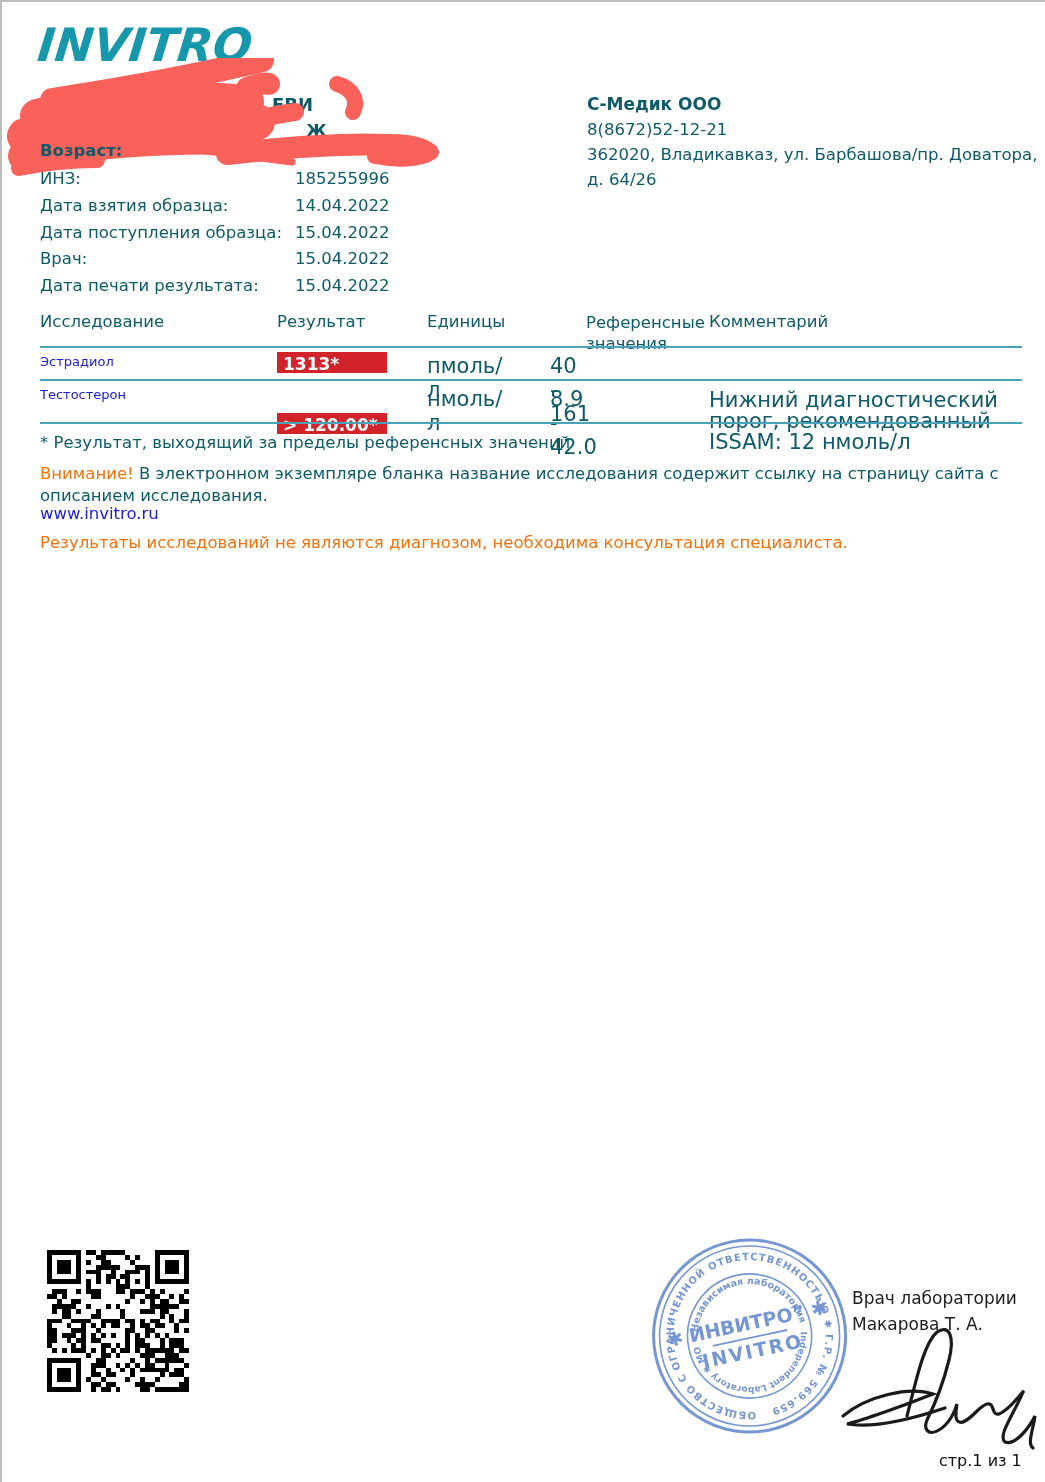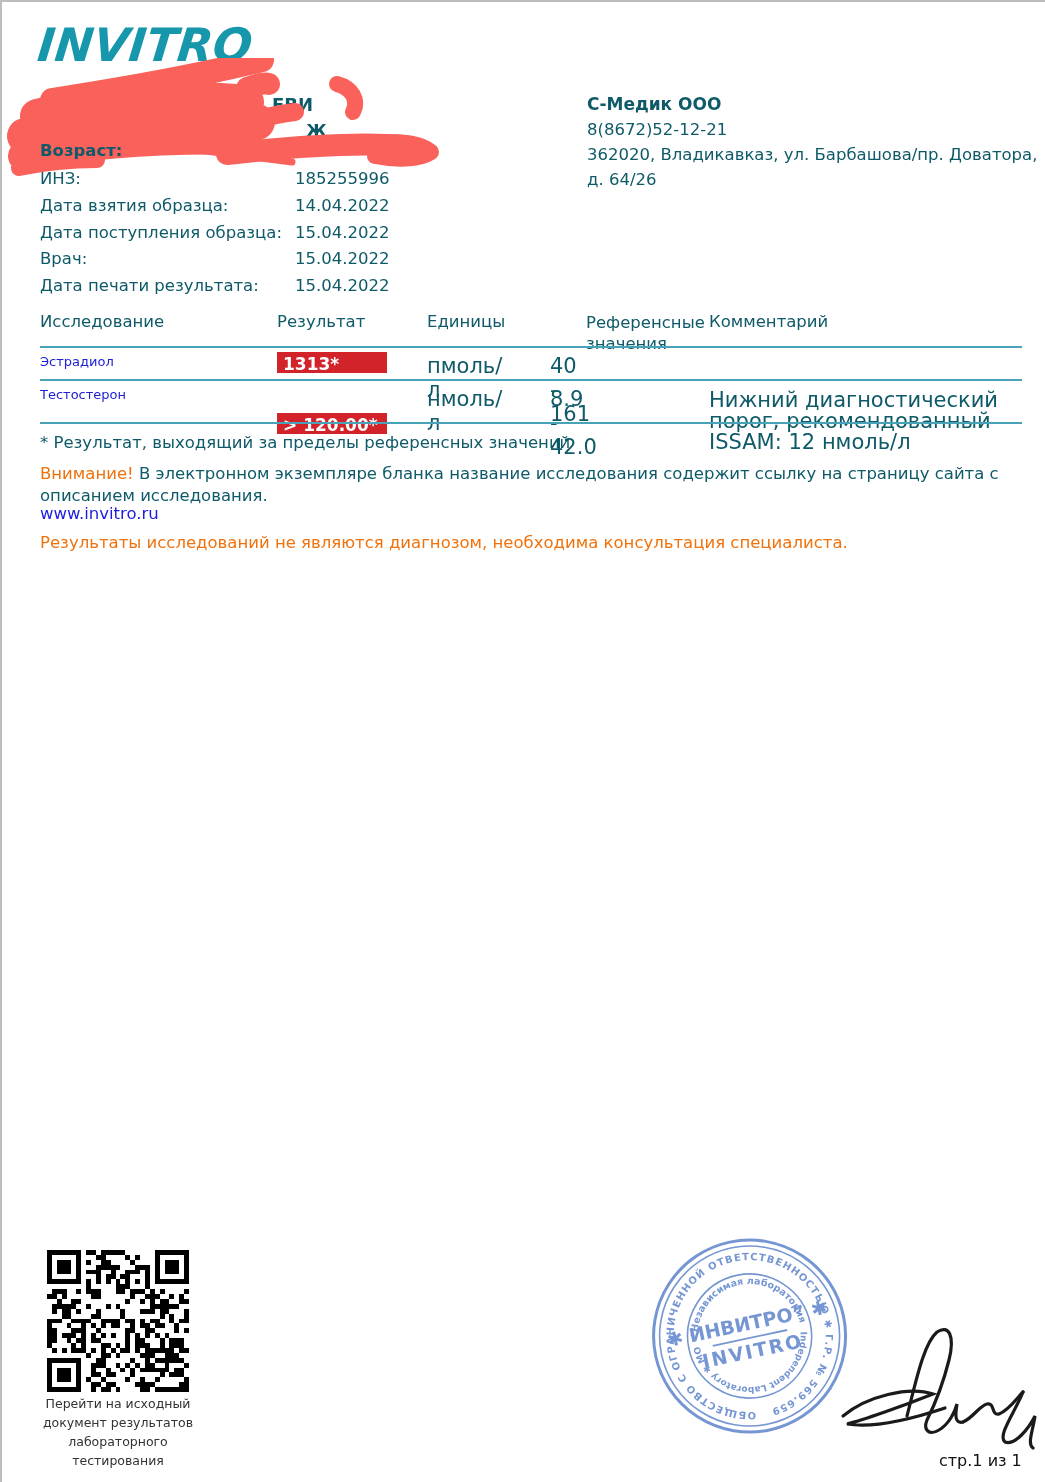--- a/index.html
+++ b/index.html
@@ -533,25 +533,20 @@
       <rect x="20" y="24" width="1" height="1" fill="#000"></rect>
       <rect x="24" y="24" width="1" height="1" fill="#000"></rect>
       <rect x="21" y="20" width="1" height="1" fill="#000"></rect>
       <rect x="21" y="24" width="1" height="1" fill="#000"></rect>
       <rect x="22" y="20" width="1" height="1" fill="#000"></rect>
       <rect x="22" y="24" width="1" height="1" fill="#000"></rect>
       <rect x="23" y="20" width="1" height="1" fill="#000"></rect>
       <rect x="23" y="24" width="1" height="1" fill="#000"></rect>
       <rect x="22" y="22" width="1" height="1" fill="#000"></rect>
     </svg>
-  <div class="abs qr-caption" style="left:28px; top:1392px;">
-    <div>Перейти на исходный</div>
-    <div>документ результатов</div>
-    <div>лабораторного тестирования</div>
-  </div>
 
   <div class="abs stamp-wrap" style="left:648px; top:1234px;">
     <svg width="200" height="200" viewBox="0 0 200 200">
       <defs>
         <path id="arcOuter" d="M 100 176 A 76 76 0 1 1 100.01 176"></path>
         <path id="arcInTop" d="M 48 100 A 52 52 0 0 1 152 100"></path>
         <path id="arcInBot" d="M 151 100 A 51 51 0 0 1 49 100"></path>
       </defs>
       <g stroke="#6b8ed0" fill="none">
         <circle cx="100" cy="100" r="96" stroke-width="3"></circle>
@@ -568,20 +563,24 @@
         <text font-size="9" font-weight="bold">
           <textPath href="#arcInBot" startOffset="4%">Independent Laboratory ✱ МОСКВА ✱</textPath>
         </text>
         <text x="100" y="94" text-anchor="middle" font-size="19" font-weight="bold">✱ ИНВИТРО” ✱</text>
         <rect x="62" y="101" width="76" height="1.8"></rect>
         <text x="100" y="122" text-anchor="middle" font-size="19" font-weight="bold" letter-spacing="2">INVITRO</text>
       </g>
     </svg>
   </div>
 
+  <div class="abs doctor" style="left:850px; top:1283px;">
+    <div>Врач лаборатории</div>
+    <div>Макарова Т. А.</div>
+  </div>
 
   <svg class="abs" style="left:835px; top:1318px;" width="210" height="135" viewBox="0 0 210 135">
     <g fill="none" stroke="#1a1a1a" stroke-width="3.2" stroke-linecap="round">
       <path d="M 6 96 C 30 76 72 66 96 74 C 66 86 26 100 10 104 C 34 108 72 100 108 88"></path>
       <path d="M 70 96 C 78 66 86 24 100 12 C 112 4 118 16 112 40 C 106 64 96 88 90 100 C 86 110 92 116 102 110 C 112 104 118 92 120 84 C 118 96 118 104 126 102"></path>
       <path d="M 126 102 C 136 98 142 86 150 84 C 158 82 154 96 162 94 C 172 90 180 78 186 72"></path>
       <path d="M 186 72 C 178 92 160 116 168 122 C 178 126 192 108 198 96 C 196 110 190 124 196 128"></path>
     </g>
   </svg>
 

